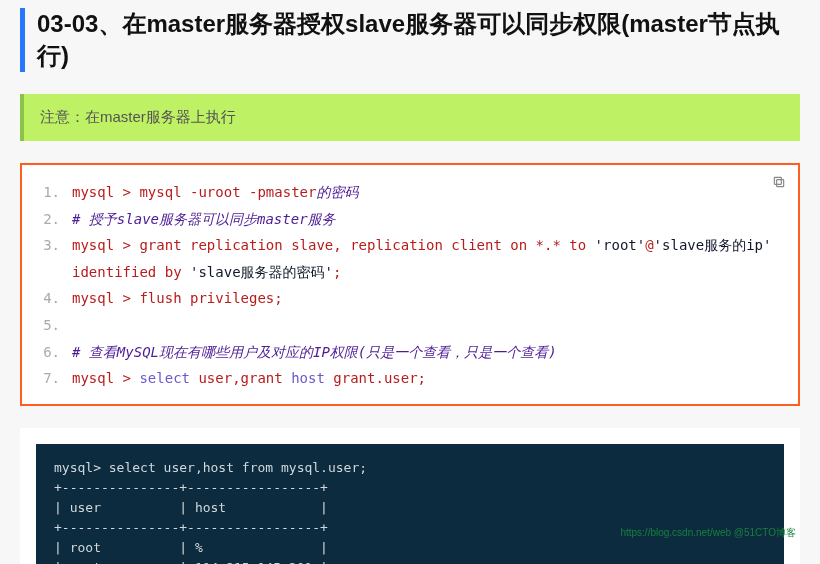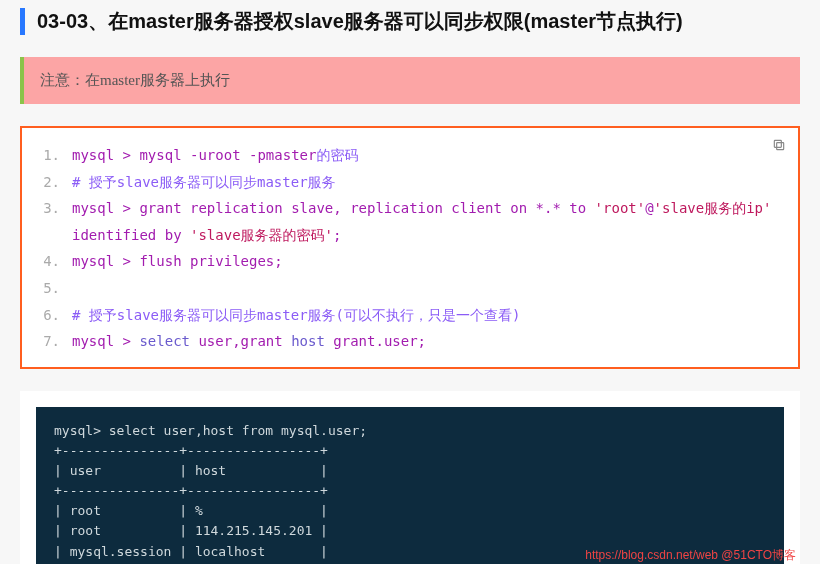--- a/index.html
+++ b/index.html
@@ -1,31 +1,31 @@
 <!DOCTYPE html>
 <html><head>
 <meta charset="utf-8">
 <style>
   * { box-sizing: border-box; margin: 0; padding: 0; }
   body { font-family: -apple-system, "Microsoft YaHei", sans-serif; background: #f7f7f7; width: 820px; height: 564px; padding: 8px 20px; color: #333; }
-  .heading { border-left: 5px solid #2878ff; padding-left: 12px; font-size: 20px; font-weight: 600; margin-bottom: 22px; color: #111; }
-  .note-box { border-left: 4px solid #8bc34a; background: #fca5a5; padding: 14px 16px; margin-bottom: 22px; font-size: 15px; color: #555; font-family: Liberation Serif, serif; }
+  .heading { border-left: 5px solid #2878ff; padding-left: 12px; font-size: 24px; font-weight: 600; margin-bottom: 22px; color: #111; }
+  .note-box { border-left: 4px solid #8bc34a; background: #bef264; padding: 14px 16px; margin-bottom: 22px; font-size: 15px; color: #555; }
   .code-box { border: 2px solid #ff5e1f; background: #fff; padding: 14px 14px 12px 14px; position: relative; margin-bottom: 22px; }
   .copy-icon { position: absolute; top: 10px; right: 12px; width: 14px; height: 14px; }
   .copy-icon svg { width: 14px; height: 14px; stroke: #888; fill: none; }
   .code-line { display: flex; font-family: Consolas, Monaco, monospace; font-size: 14px; line-height: 1.9; }
   .ln { width: 24px; color: #aaa; text-align: right; margin-right: 12px; flex-shrink: 0; user-select: none; }
   .ct { white-space: pre-wrap; flex: 1; }
-  .c-prompt { color: #a21caf; }
-  .c-str { color: #be185d; }
-  .c-red { color: #8b5cf6; }
+  .c-prompt { color: #b91c1c; }
+  .c-str { color: #0f172a; }
+  .c-red { color: #4c1d95; font-style: italic; }
   .c-kw { color: #6a5acd; }
   .term-wrap { background: #fff; padding: 16px; }
   .term { background: #0d2b3e; color: #cfd8dc; font-family: Consolas, Monaco, monospace; font-size: 13px; padding: 14px 18px; line-height: 1.55; white-space: pre; overflow: hidden; }
-  .watermark { position: absolute; right: 24px; bottom: 0; color: #ef4444; font-size: 12px; }
+  .watermark { position: absolute; right: 24px; bottom: 24px; color: #15803d; font-size: 10px; }
 </style>
 </head>
 <body>
 
 <h2 class="heading">03-03、在master服务器授权slave服务器可以同步权限(master节点执行)</h2>
 
 <div class="note-box">
   <span>注意：在master服务器上执行</span>
 </div>
 
@@ -52,21 +52,21 @@
       <div class="code-line">
         <span class="ln">4.</span>
         <span class="ct"><span class="c-prompt">mysql &gt; flush privileges;</span></span>
       </div>
       <div class="code-line">
         <span class="ln">5.</span>
         <span class="ct"><span class="c-prompt"> </span></span>
       </div>
       <div class="code-line">
         <span class="ln">6.</span>
-        <span class="ct"><span class="c-red"># 授予slave服务器可以同步master服务(可以不执行，只是一个查看)</span></span>
+        <span class="ct"><span class="c-red"># 查看MySQL现在有哪些用户及对应的IP权限(只是一个查看，只是一个查看)</span></span>
       </div>
       <div class="code-line">
         <span class="ln">7.</span>
         <span class="ct"><span class="c-prompt">mysql &gt; </span><span class="c-kw">select</span><span class="c-prompt"> user,grant </span><span class="c-kw">host</span><span class="c-prompt"> grant.user;</span></span>
       </div>
     </div>
 </div>
 
 <div class="term-wrap">
   <div class="term">mysql&gt; select user,host from mysql.user;

